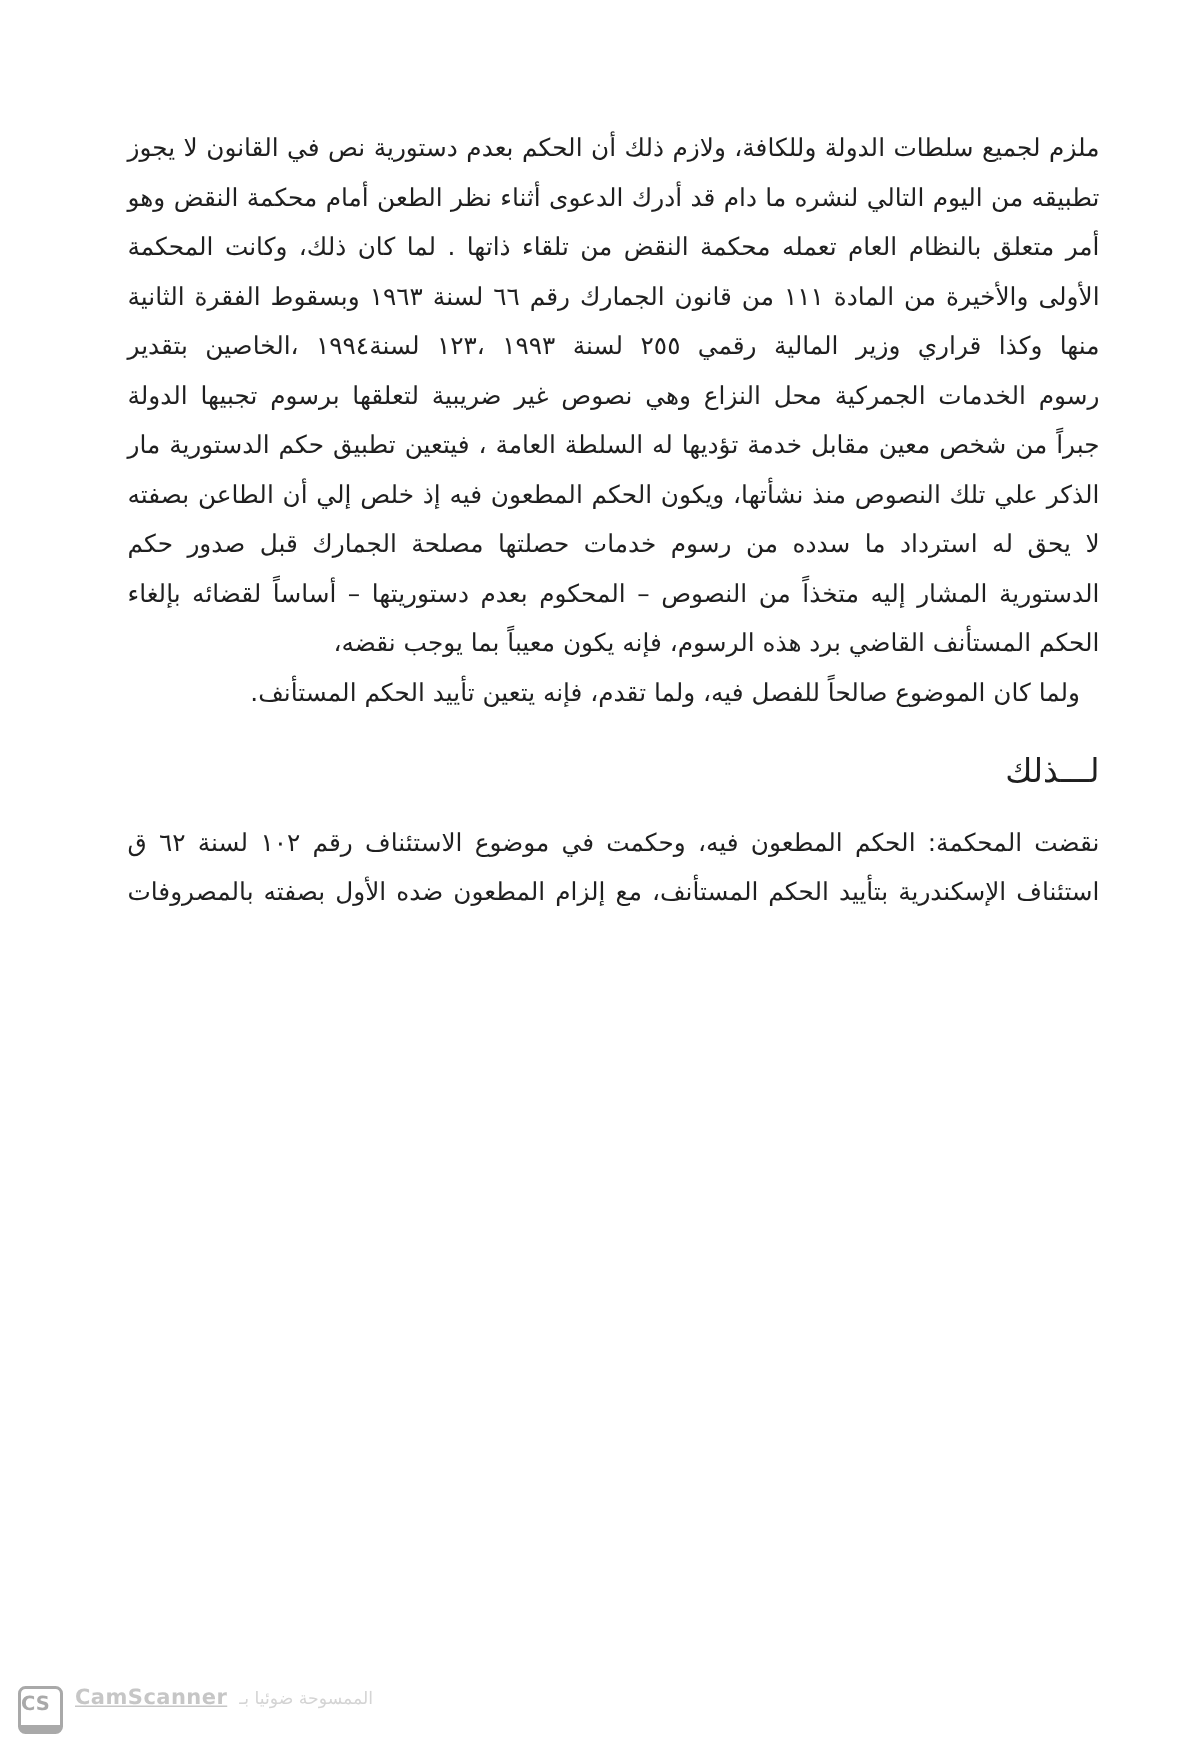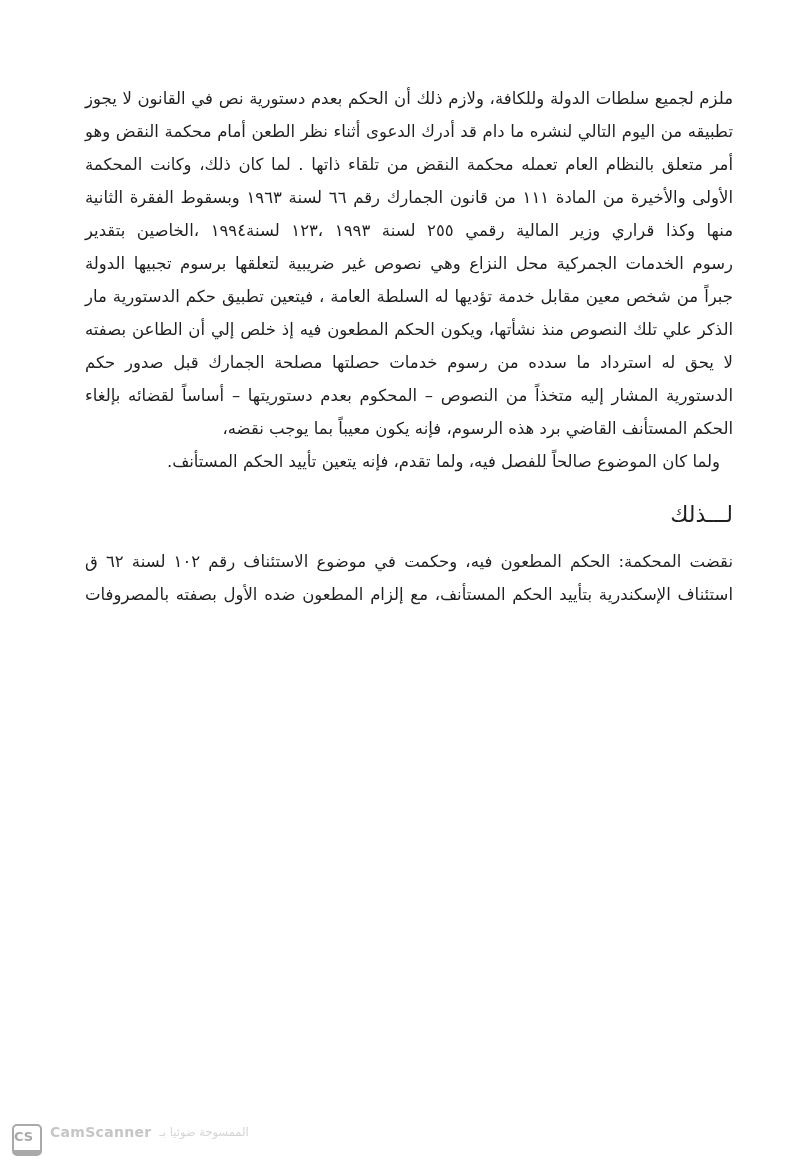--- a/index.html
+++ b/index.html
@@ -73,20 +73,21 @@
     font-size: 13px;
     line-height: 22px;
     font-family: "DejaVu Sans", sans-serif;
     margin-top: 16px;
   }
   .cs-brand {
     color: #c6c6c6;
     font-size: 14px;
     font-weight: bold;
     letter-spacing: 0.3px;
+    text-decoration: underline;
   }
   .cs-arabic {
     color: #d4d4d4;
     font-size: 11.5px;
     direction: rtl;
     margin-right: 0;
   }
 </style>
 </head>
 <body>

